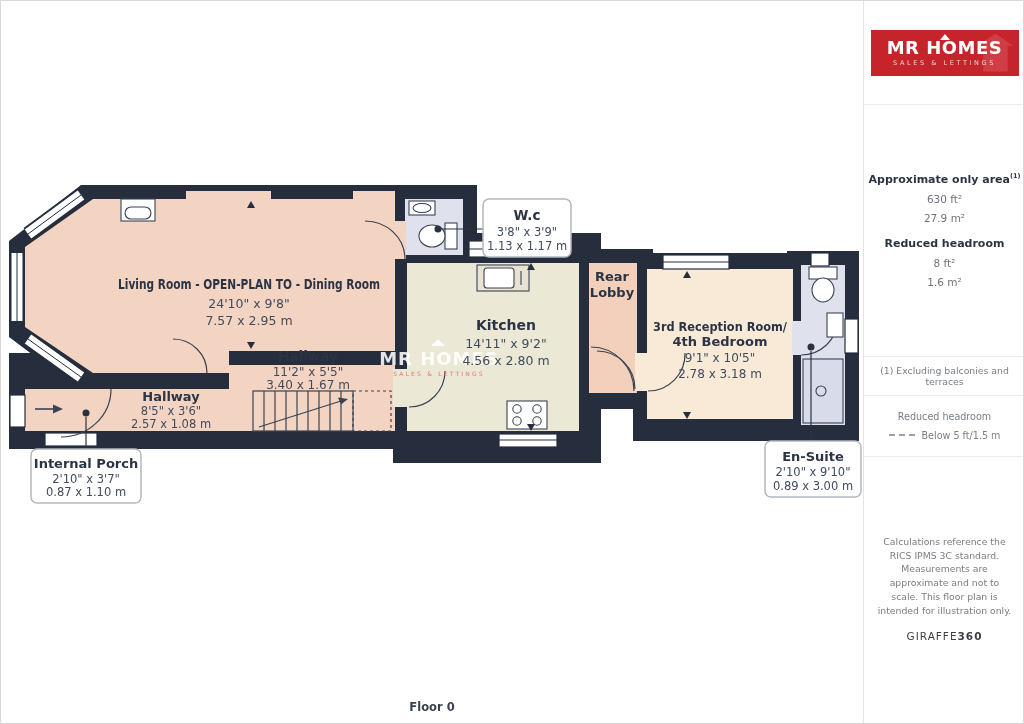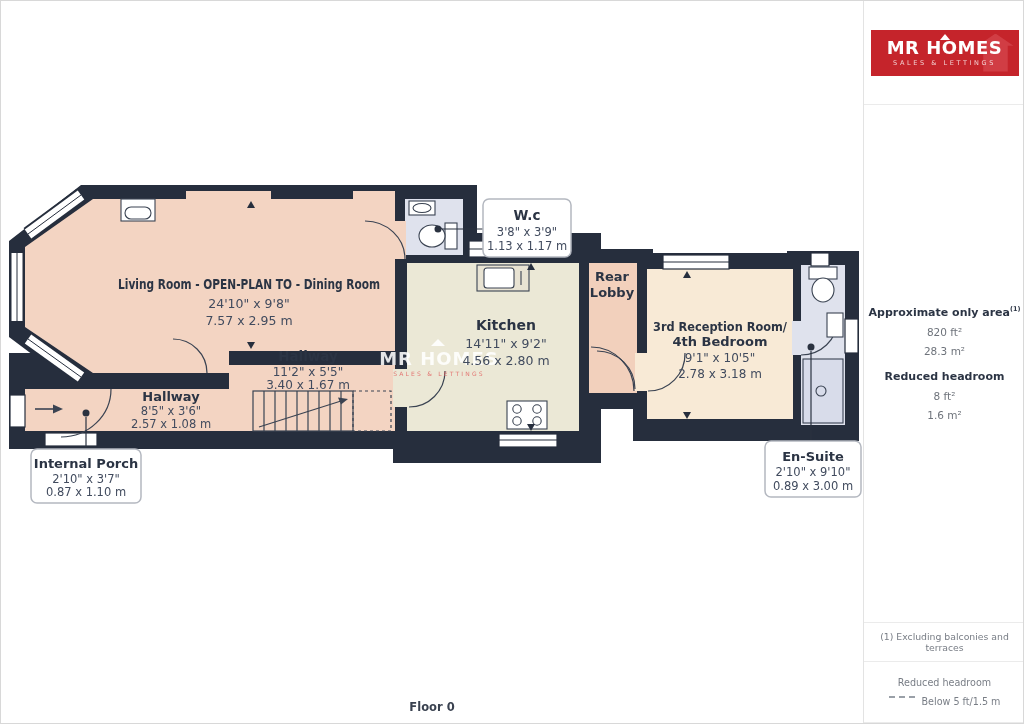--- a/index.html
+++ b/index.html
@@ -21,21 +21,21 @@
   .logo-roof{position:absolute;top:-5px;left:46%;width:0;height:0;border-left:5px solid transparent;border-right:5px solid transparent;border-bottom:6px solid #fff;z-index:3;}
   .logo-tagline{color:rgba(255,255,255,.78);font-size:6.5px;letter-spacing:2.6px;margin-top:2px;z-index:2;}
   .logo-house{position:absolute;right:5px;top:4px;width:36px;height:38px;background:#d4464d;opacity:.75;clip-path:polygon(50% 0,100% 32%,84% 32%,84% 100%,16% 100%,16% 32%,0 32%);z-index:1;}
   .sb-area{flex:1;}
   .sb-h{font-size:11px;font-weight:700;color:#2b3444;line-height:1.2;}
   .sb-h sup{font-size:6.5px;}
   .sb-v{font-size:10.5px;color:#6e737b;margin-top:7px;}
   .sb-gap{height:13px;}
   .sb-note{height:39px;font-size:9.3px;color:#797e86;padding:0 12px;}
   .sb-legend{height:61px;font-size:9.6px;color:#797e86;}
-  .legend-row{margin-top:8px;display:flex;align-items:flex-start;}
+  .legend-row{margin-top:8px;display:flex;align-items:center;}
   .legend-dash{display:inline-block;width:26px;border-top:2px dashed #9aa0a8;margin-right:7px;}
   .sb-disc{border-bottom:none;flex:1;font-size:9.3px;color:#797e86;line-height:1.5;padding:8px 12px;}
   .sb-provider{margin-top:11px;font-size:10.5px;color:#3a3f46;letter-spacing:1px;}
   .sb-provider .p360{font-weight:700;}
 </style>
 </head>
 <body>
 
 <div class="canvas">
 
@@ -244,35 +244,41 @@
           <span>MR HOMES</span>
         </div>
         <div class="logo-tagline">SALES &amp; LETTINGS</div>
       </div>
     </div>
 
     <div class="sb-section sb-area">
       <div class="sb-h">
         <span>Approximate only area</span><sup>(1)</sup>
       </div>
-      <div class="sb-v">820 ft²</div>
-      <div class="sb-v">28.3 m²</div>
+      <div class="sb-v">630 ft²</div>
+      <div class="sb-v">27.9 m²</div>
       <div class="sb-gap"></div>
       <div class="sb-h">Reduced headroom</div>
       <div class="sb-v">8 ft²</div>
       <div class="sb-v">1.6 m²</div>
     </div>
 
     <div class="sb-section sb-note">
       <div>(1) Excluding balconies and terraces</div>
     </div>
 
     <div class="sb-section sb-legend">
       <div>Reduced headroom</div>
       <div class="legend-row">
         <span class="legend-dash"></span>
         <span>Below 5 ft/1.5 m</span>
       </div>
     </div>
 
+    <div class="sb-section sb-disc">
+      <div>Calculations reference the RICS IPMS 3C standard. Measurements are approximate and not to scale. This floor plan is intended for illustration only.</div>
+      <div class="sb-provider">
+        <span>GIRAFFE</span><span class="p360">360</span>
+      </div>
+    </div>
 
   </div>
 </div>
 
 </body></html>

